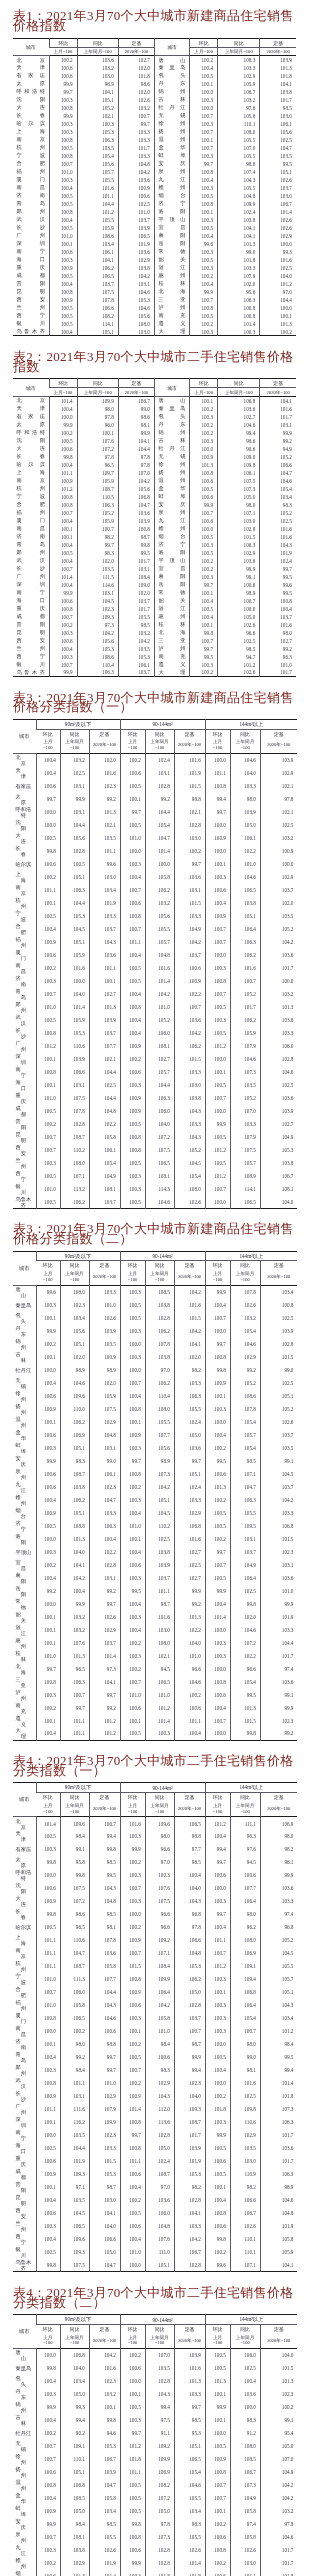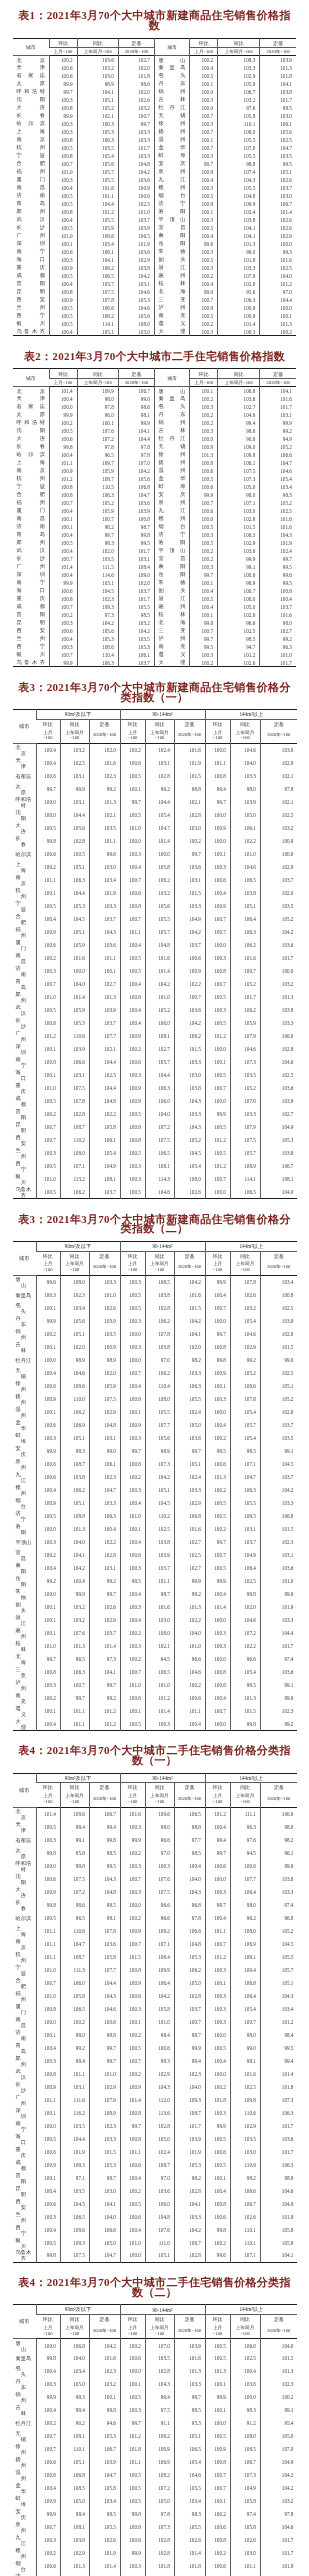--- a/index.html
+++ b/index.html
@@ -1,21 +1,21 @@
 <!DOCTYPE html>
 <html style="font-size:8.2px"><head>
 <meta charset="utf-8">
 <style>
   html,body { margin:0; padding:0; background:#ffffff; }
   body { font-family:"Liberation Serif","DejaVu Serif",serif; color:#333; }
   .doc { width:309px; box-sizing:border-box; padding:11.3px 13px 6.2px 13px; background:#fff; }
   .tbl-section { margin-top:15.5px; }
   .tbl-section:first-child { margin-top:0; }
   .tbl-title {
-    font-size:11px; line-height:9.8px; font-weight:bold; text-align:center;
+    font-size:13px; line-height:9.8px; font-weight:normal; text-align:left;
     color:#7d2620; margin:0 0 6.7px 0; letter-spacing:0.3px;
     font-family:"Liberation Serif","DejaVu Serif",serif;
   }
   table.tbl {
     width:283px; table-layout:fixed; border-collapse:collapse;
     border-top:1px solid #1c1c1c; border-bottom:1px solid #1c1c1c;
     color:#3f3f4a;
   }
   .tbl thead { border-bottom:1px solid #1c1c1c; }
   .tbl th, .tbl td { border-left:0.5px solid #5a5a64; padding:0; vertical-align:middle; }

